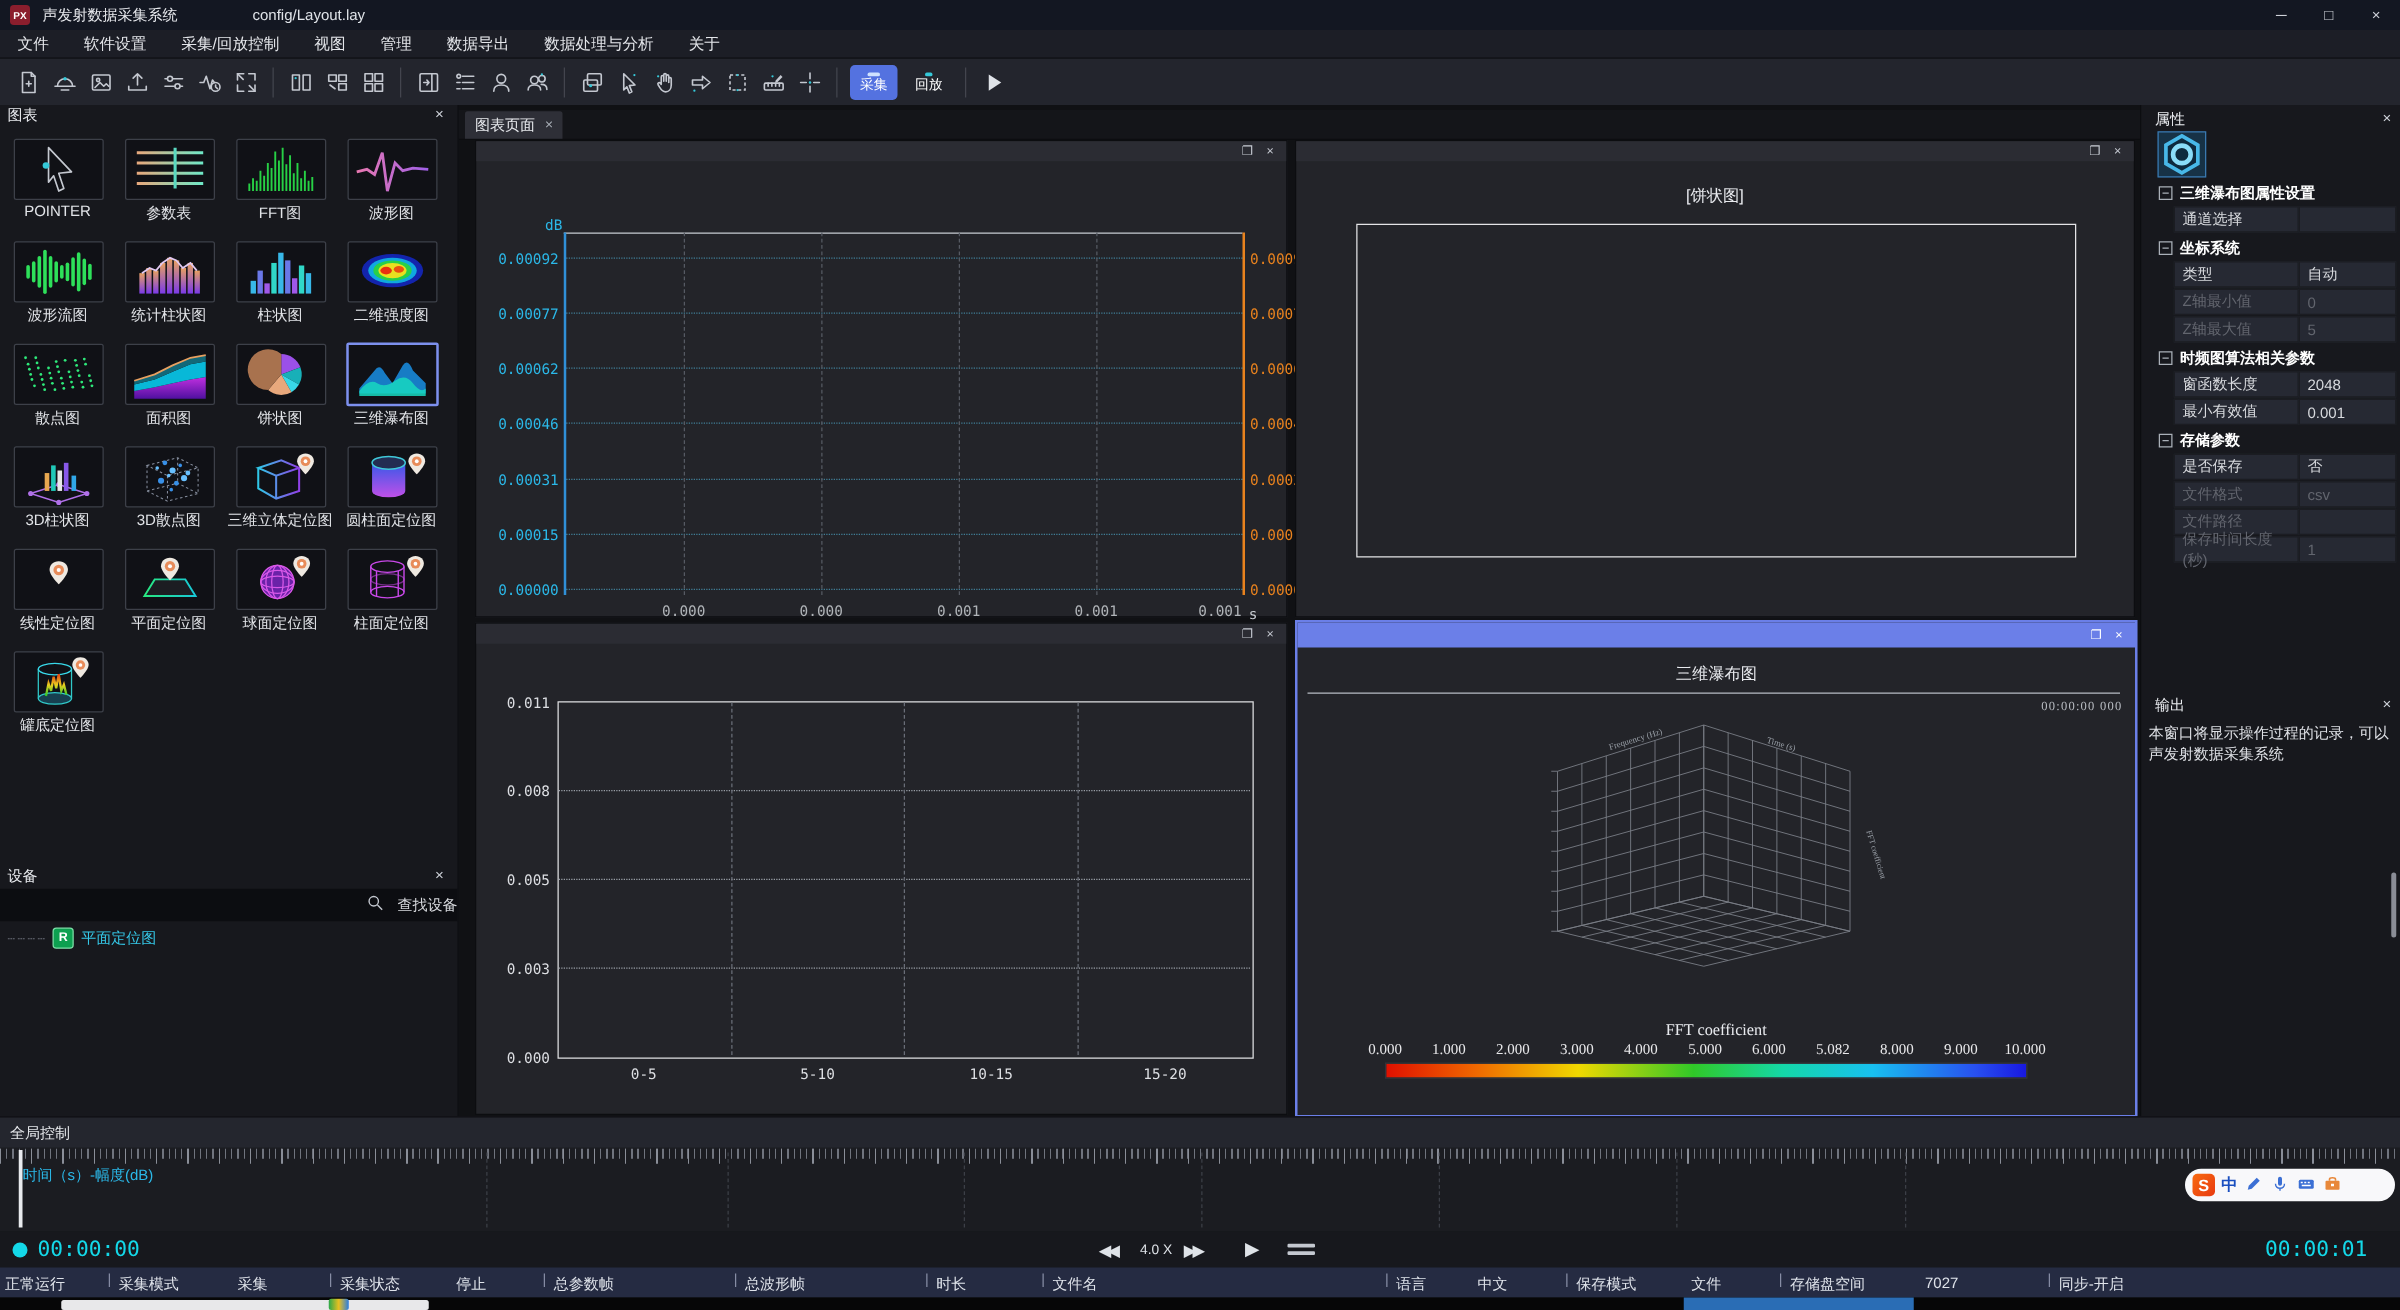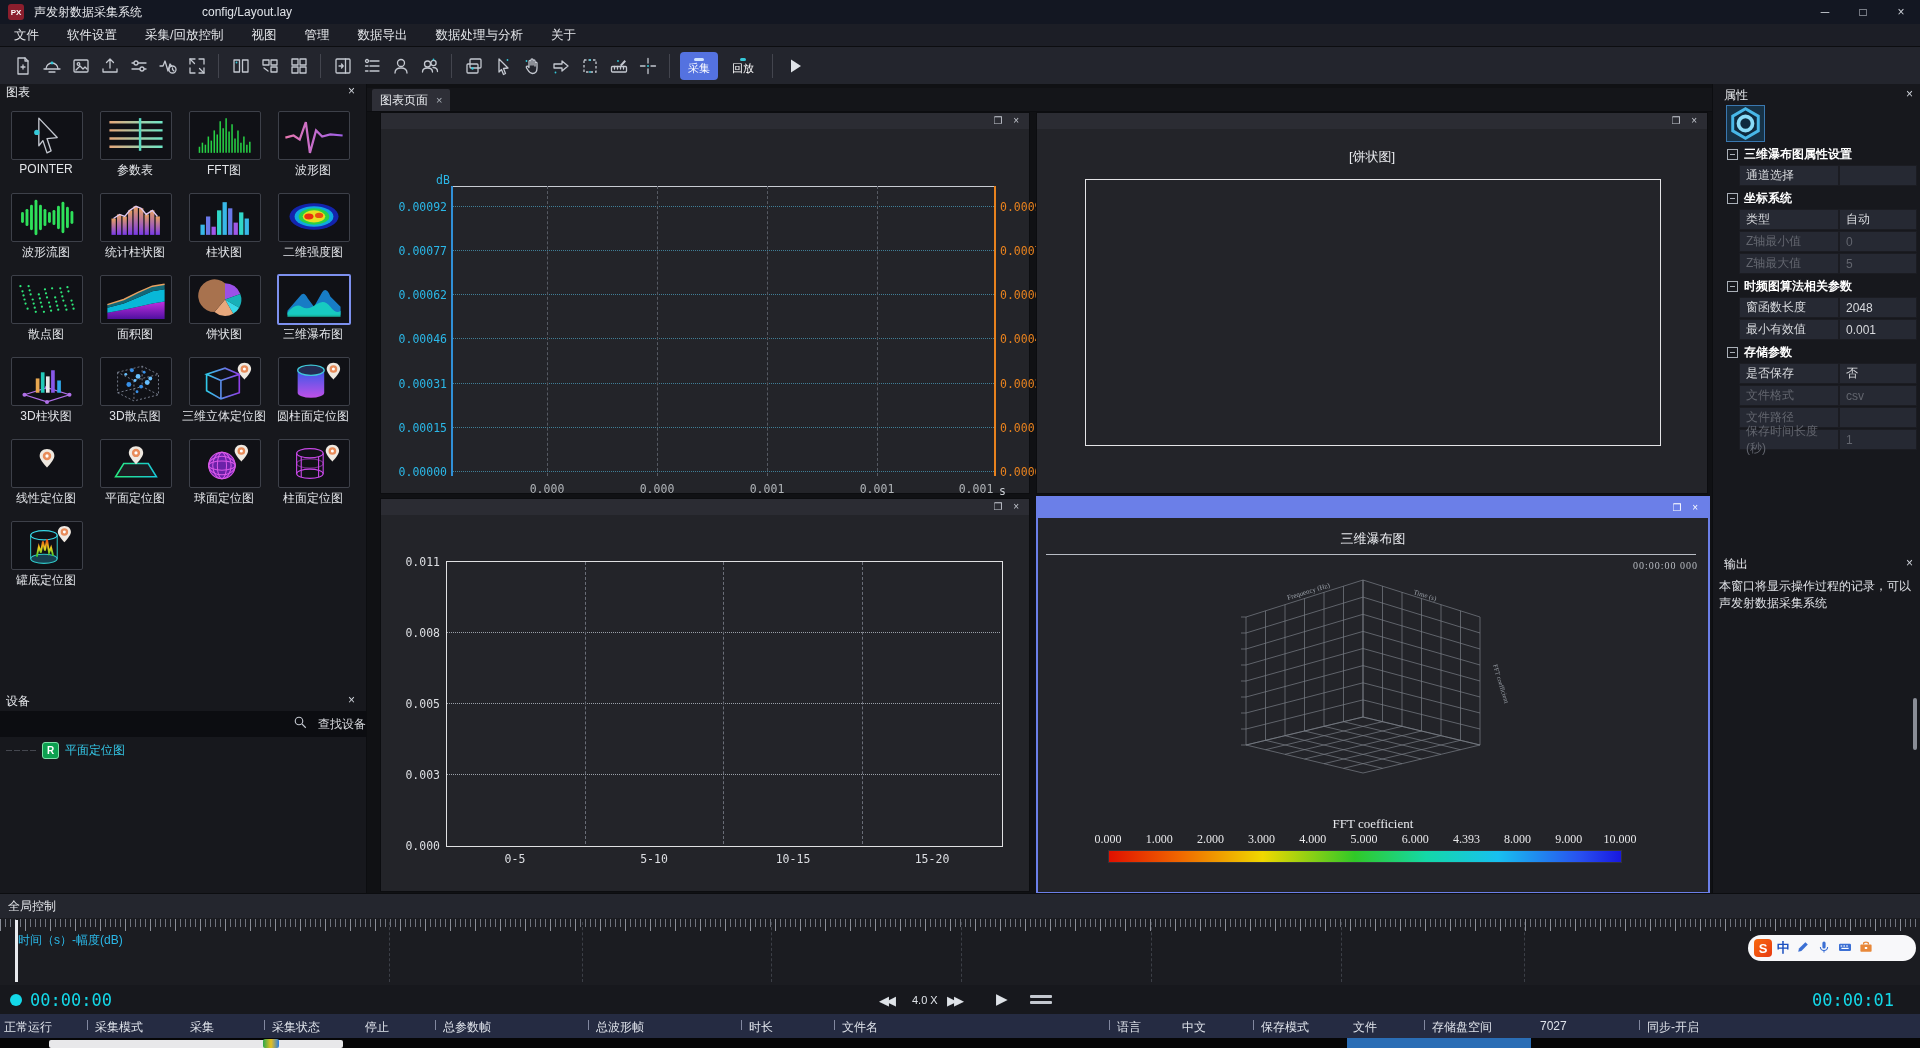--- a/index.html
+++ b/index.html
@@ -781,21 +781,21 @@
       </svg>
     <div class="cpanel-title serif" style="top:318px;font-size:13px;">FFT coefficient</div>
     <div id="cbticks">
         <div class="abs serif" style="left: 45px; top: 334px; width: 50px; text-align: center; font-size: 12px; color: rgb(232, 232, 234);">0.000</div>
         <div class="abs serif" style="left: 96.2px; top: 334px; width: 50px; text-align: center; font-size: 12px; color: rgb(232, 232, 234);">1.000</div>
         <div class="abs serif" style="left: 147.4px; top: 334px; width: 50px; text-align: center; font-size: 12px; color: rgb(232, 232, 234);">2.000</div>
         <div class="abs serif" style="left: 198.6px; top: 334px; width: 50px; text-align: center; font-size: 12px; color: rgb(232, 232, 234);">3.000</div>
         <div class="abs serif" style="left: 249.8px; top: 334px; width: 50px; text-align: center; font-size: 12px; color: rgb(232, 232, 234);">4.000</div>
         <div class="abs serif" style="left: 301px; top: 334px; width: 50px; text-align: center; font-size: 12px; color: rgb(232, 232, 234);">5.000</div>
         <div class="abs serif" style="left: 352.2px; top: 334px; width: 50px; text-align: center; font-size: 12px; color: rgb(232, 232, 234);">6.000</div>
-        <div class="abs serif" style="left: 403.4px; top: 334px; width: 50px; text-align: center; font-size: 12px; color: rgb(232, 232, 234);">4.393</div>
+        <div class="abs serif" style="left: 403.4px; top: 334px; width: 50px; text-align: center; font-size: 12px; color: rgb(232, 232, 234);">5.082</div>
         <div class="abs serif" style="left: 454.6px; top: 334px; width: 50px; text-align: center; font-size: 12px; color: rgb(232, 232, 234);">8.000</div>
         <div class="abs serif" style="left: 505.8px; top: 334px; width: 50px; text-align: center; font-size: 12px; color: rgb(232, 232, 234);">9.000</div>
         <div class="abs serif" style="left: 557px; top: 334px; width: 50px; text-align: center; font-size: 12px; color: rgb(232, 232, 234);">10.000</div>
       </div>
     <div id="colorbar" style="left:70px;top:352px;width:512px;"></div>
   </div>
 
   <div id="rightdock" class="abs">
     <div class="abs panel-hd" style="left:11px;top:3px;">属性</div>
     <div class="abs close-x" style="left:193px;top:3px;">×</div>

